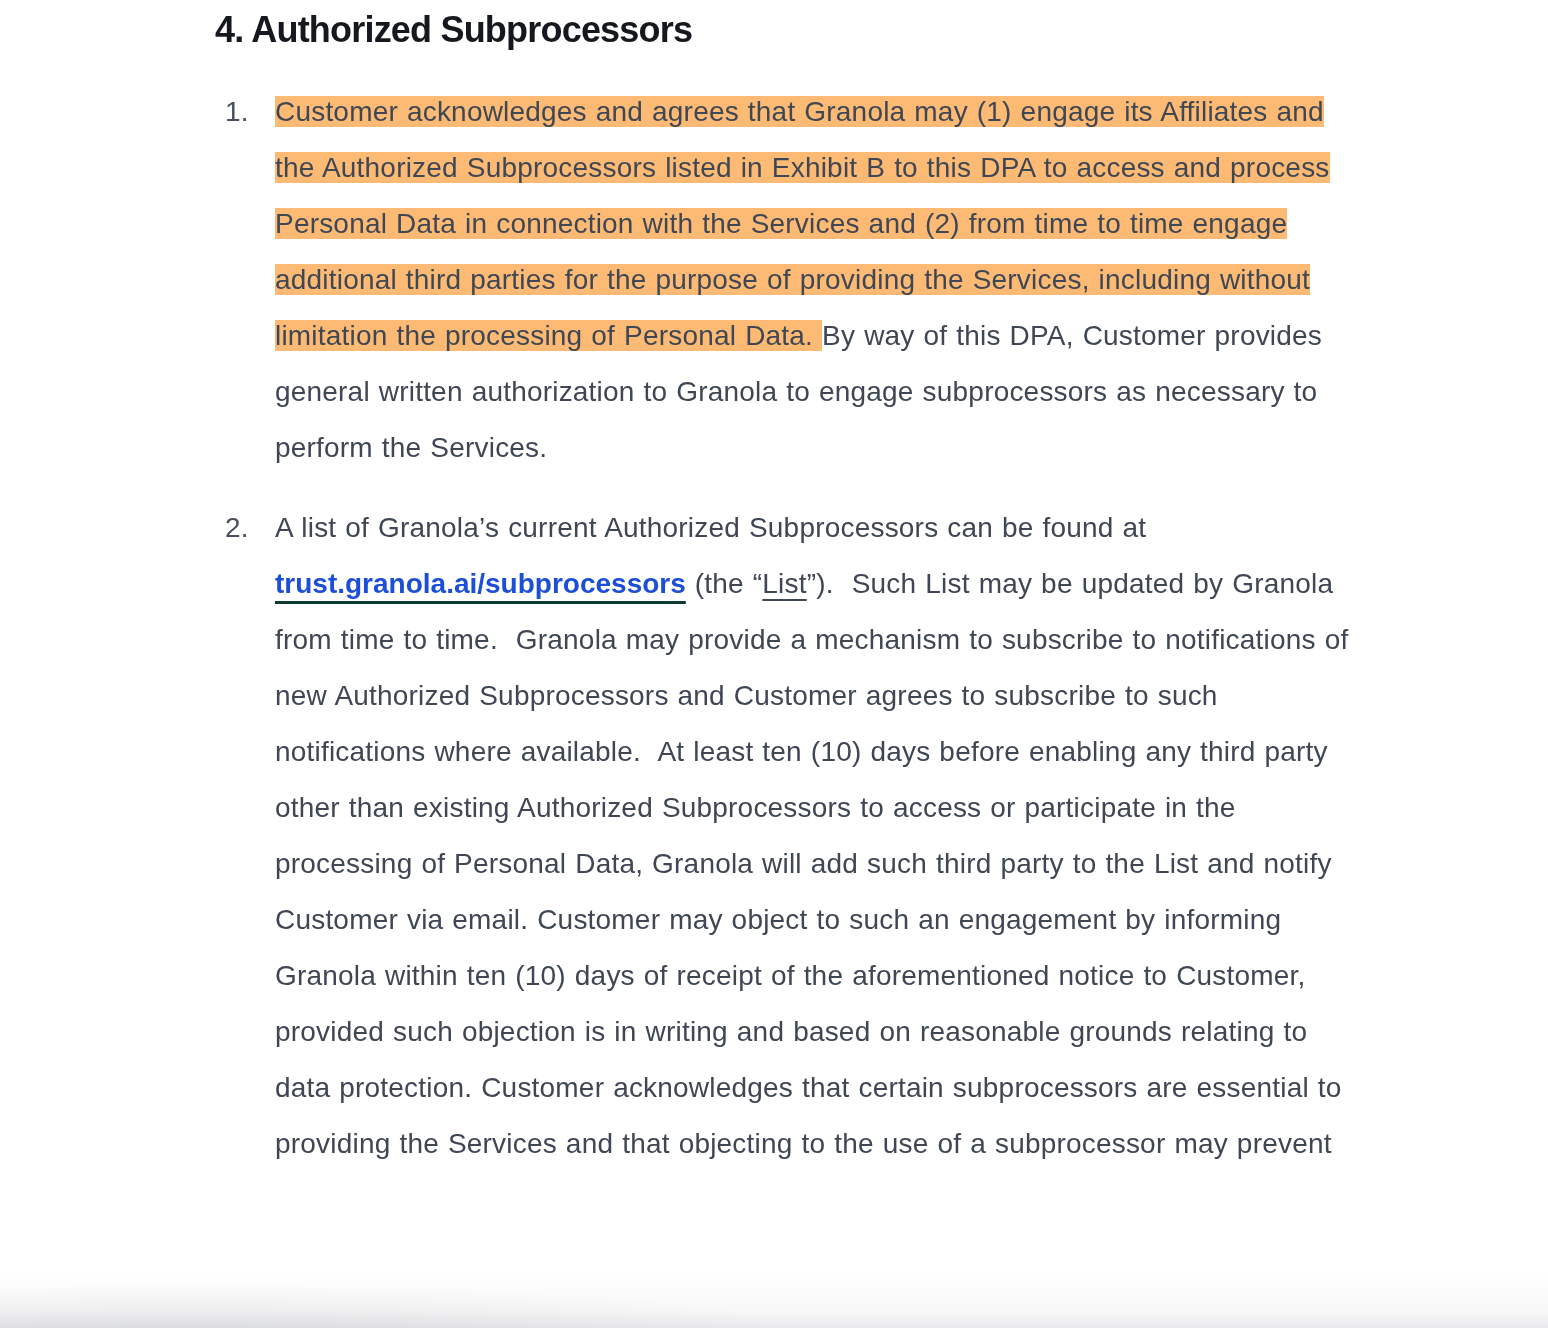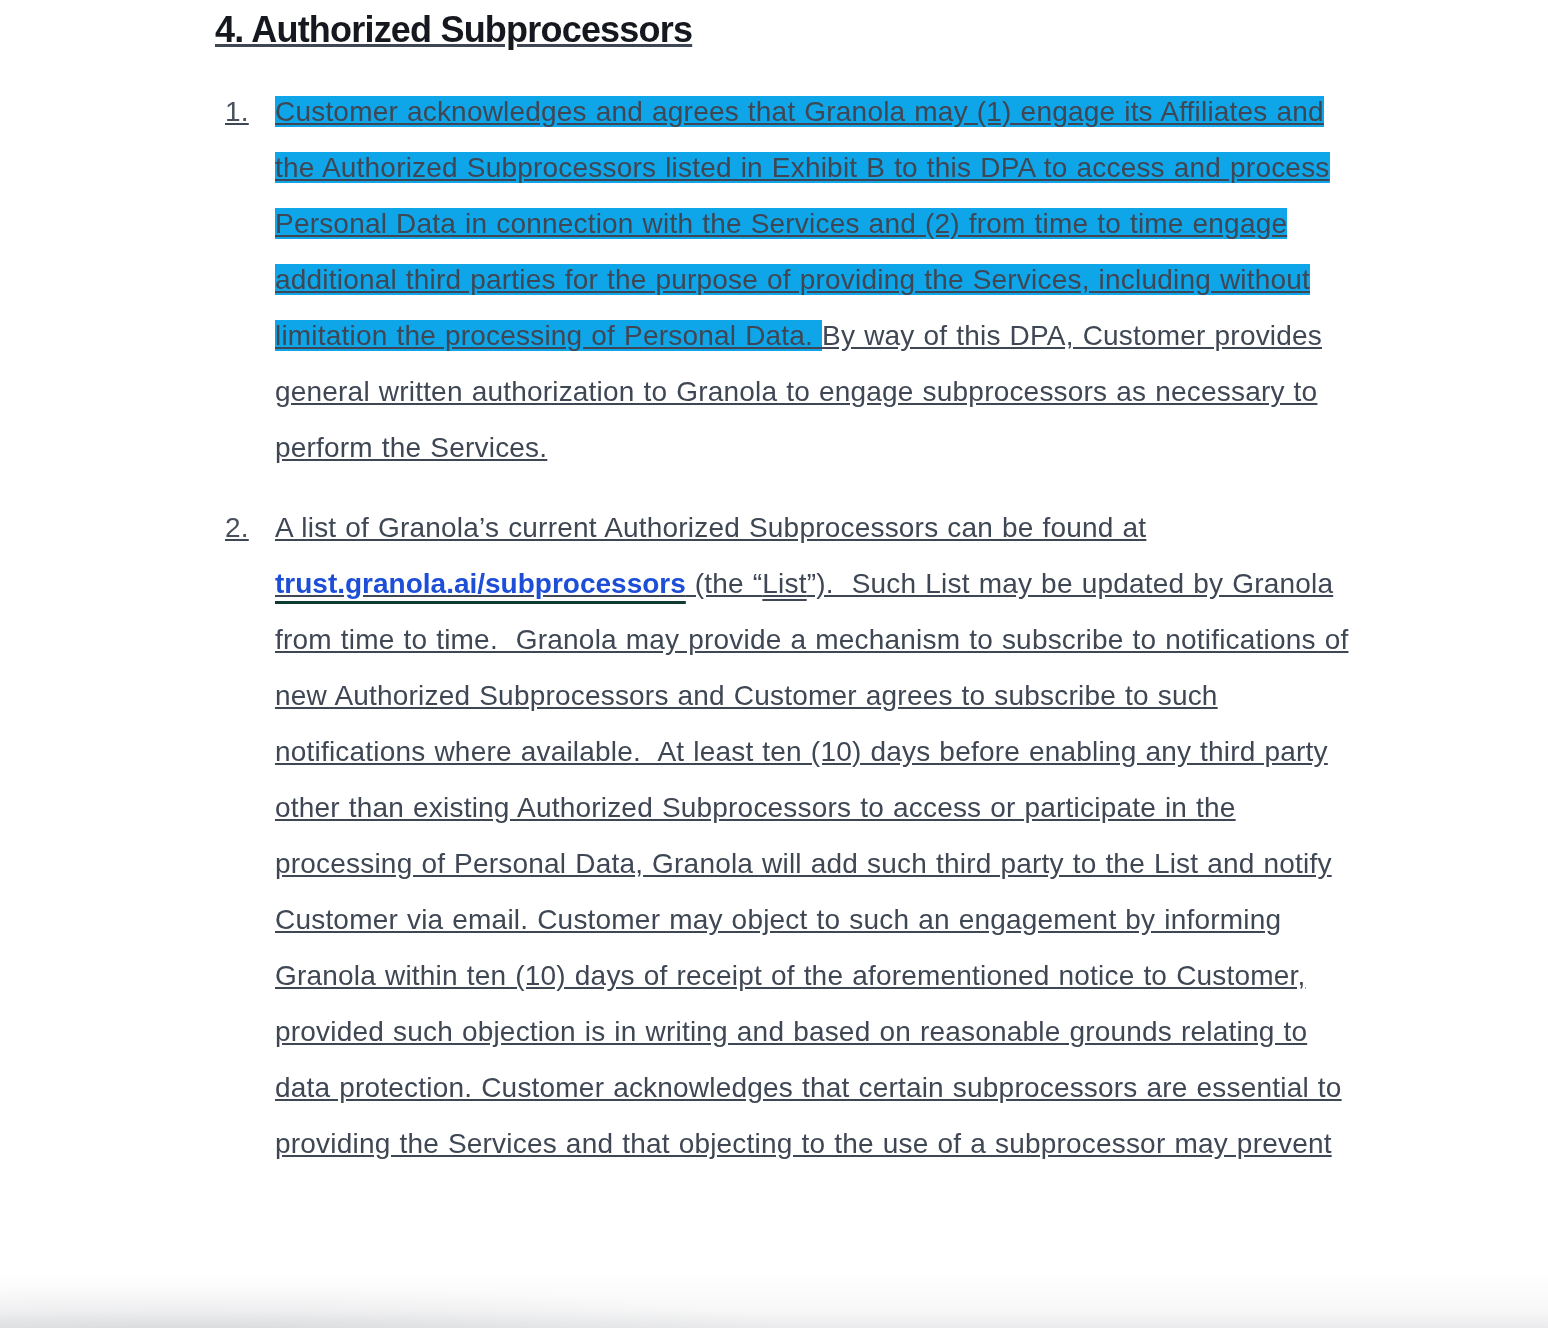--- a/index.html
+++ b/index.html
@@ -11,21 +11,20 @@
     width: 1548px;
     height: 1328px;
     position: relative;
     overflow: hidden;
     font-family: "Liberation Sans", sans-serif;
     color: #3f4754;
     -webkit-font-smoothing: antialiased;
   }
   .doc {
     padding: 8px 8px 0 215px;
-    text-decoration: underline;
   }
   .section-heading {
     margin: 0 0 32px 0;
     font-size: 36px;
     line-height: 44px;
     font-weight: bold;
     letter-spacing: -0.8px;
     color: #15191f;
     font-family: "Liberation Sans", sans-serif;
   }
@@ -46,21 +45,21 @@
     flex: none;
     width: 50px;
     margin-left: 10px;
     color: #49505d;
   }
   .item-body {
     width: 1078px;
     flex: none;
   }
   .selected-text {
-    background: #0ea5e9;
+    background: #fdba74;
   }
   .doc-link {
     color: #1d4ed8;
     font-weight: bold;
     letter-spacing: 0;
     text-decoration: underline;
     text-decoration-color: #0e3b31;
     text-decoration-thickness: 3px;
     text-underline-offset: 8px;
     cursor: pointer;

